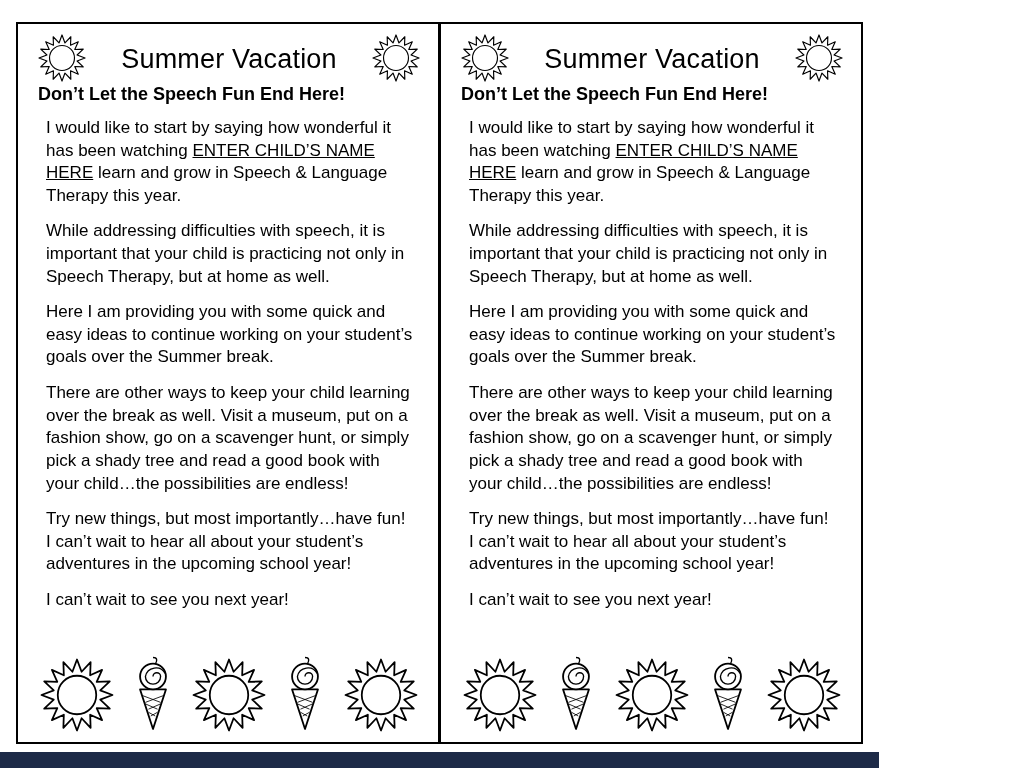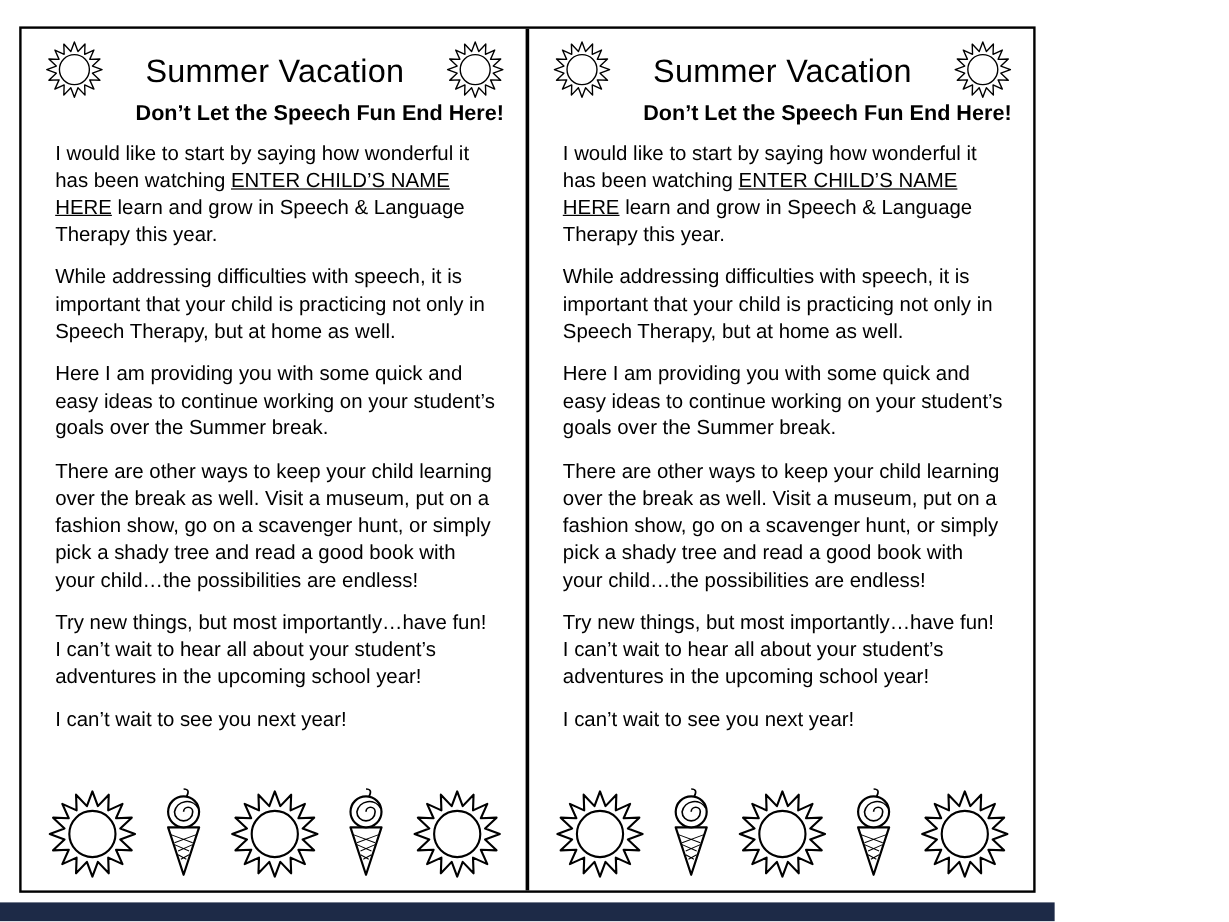--- a/index.html
+++ b/index.html
@@ -36,21 +36,21 @@
   .sun-sm { width:48px; height:48px; flex:0 0 auto; margin-top:2px; }
   .panel-title {
     flex:1 1 auto;
     text-align:center;
     font-size:27px;
     font-weight:400;
     padding-top:12px;
     letter-spacing:0.2px;
   }
   .panel-subtitle {
-    text-align:right;
+    text-align:left;
     font-size:18px;
     font-weight:700;
     margin-top:2px;
     margin-bottom:12px;
   }
   .panel-body { padding:0 6px 0 8px; }
   .panel-body p {
     font-size:17px;
     line-height:1.33;
     margin-bottom:13px;

